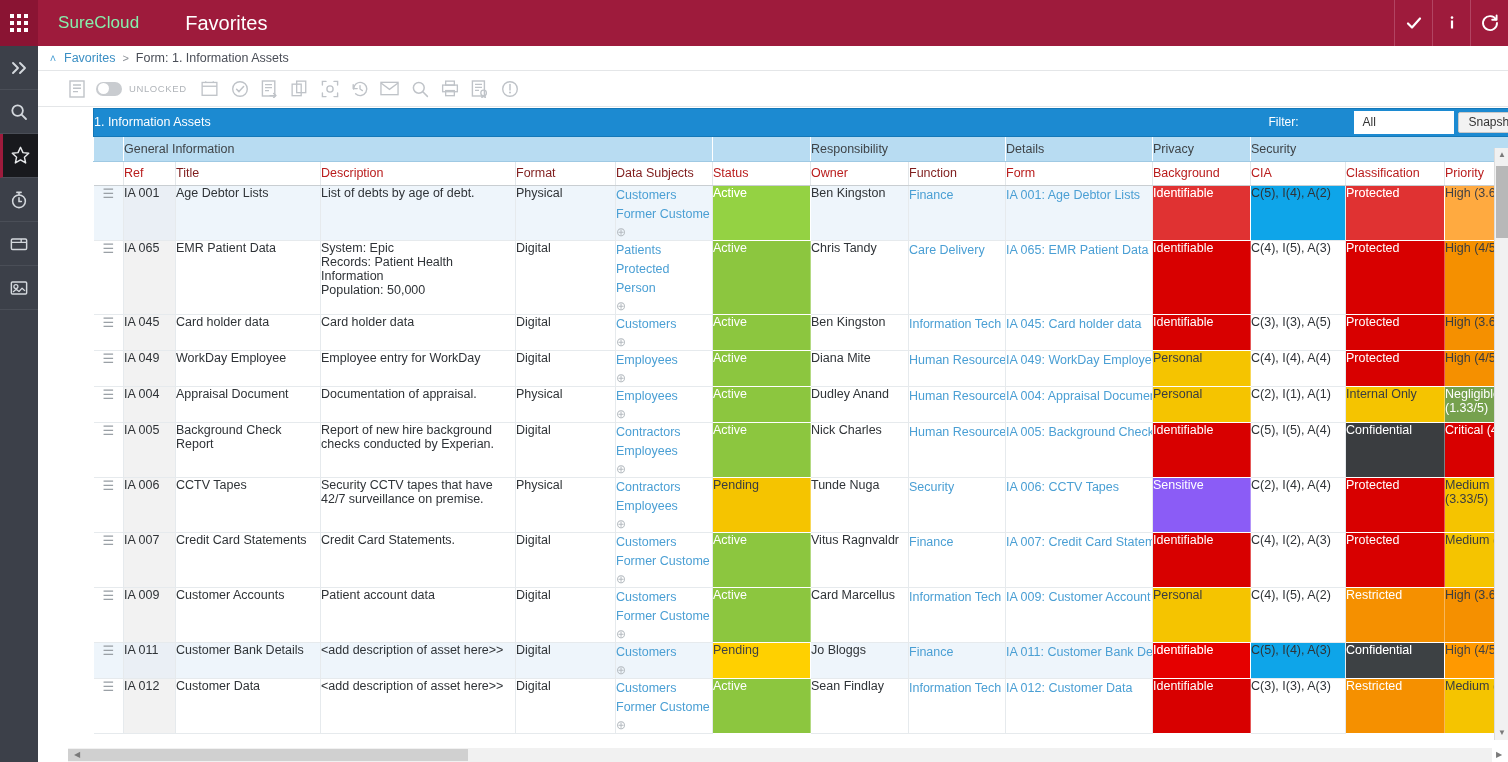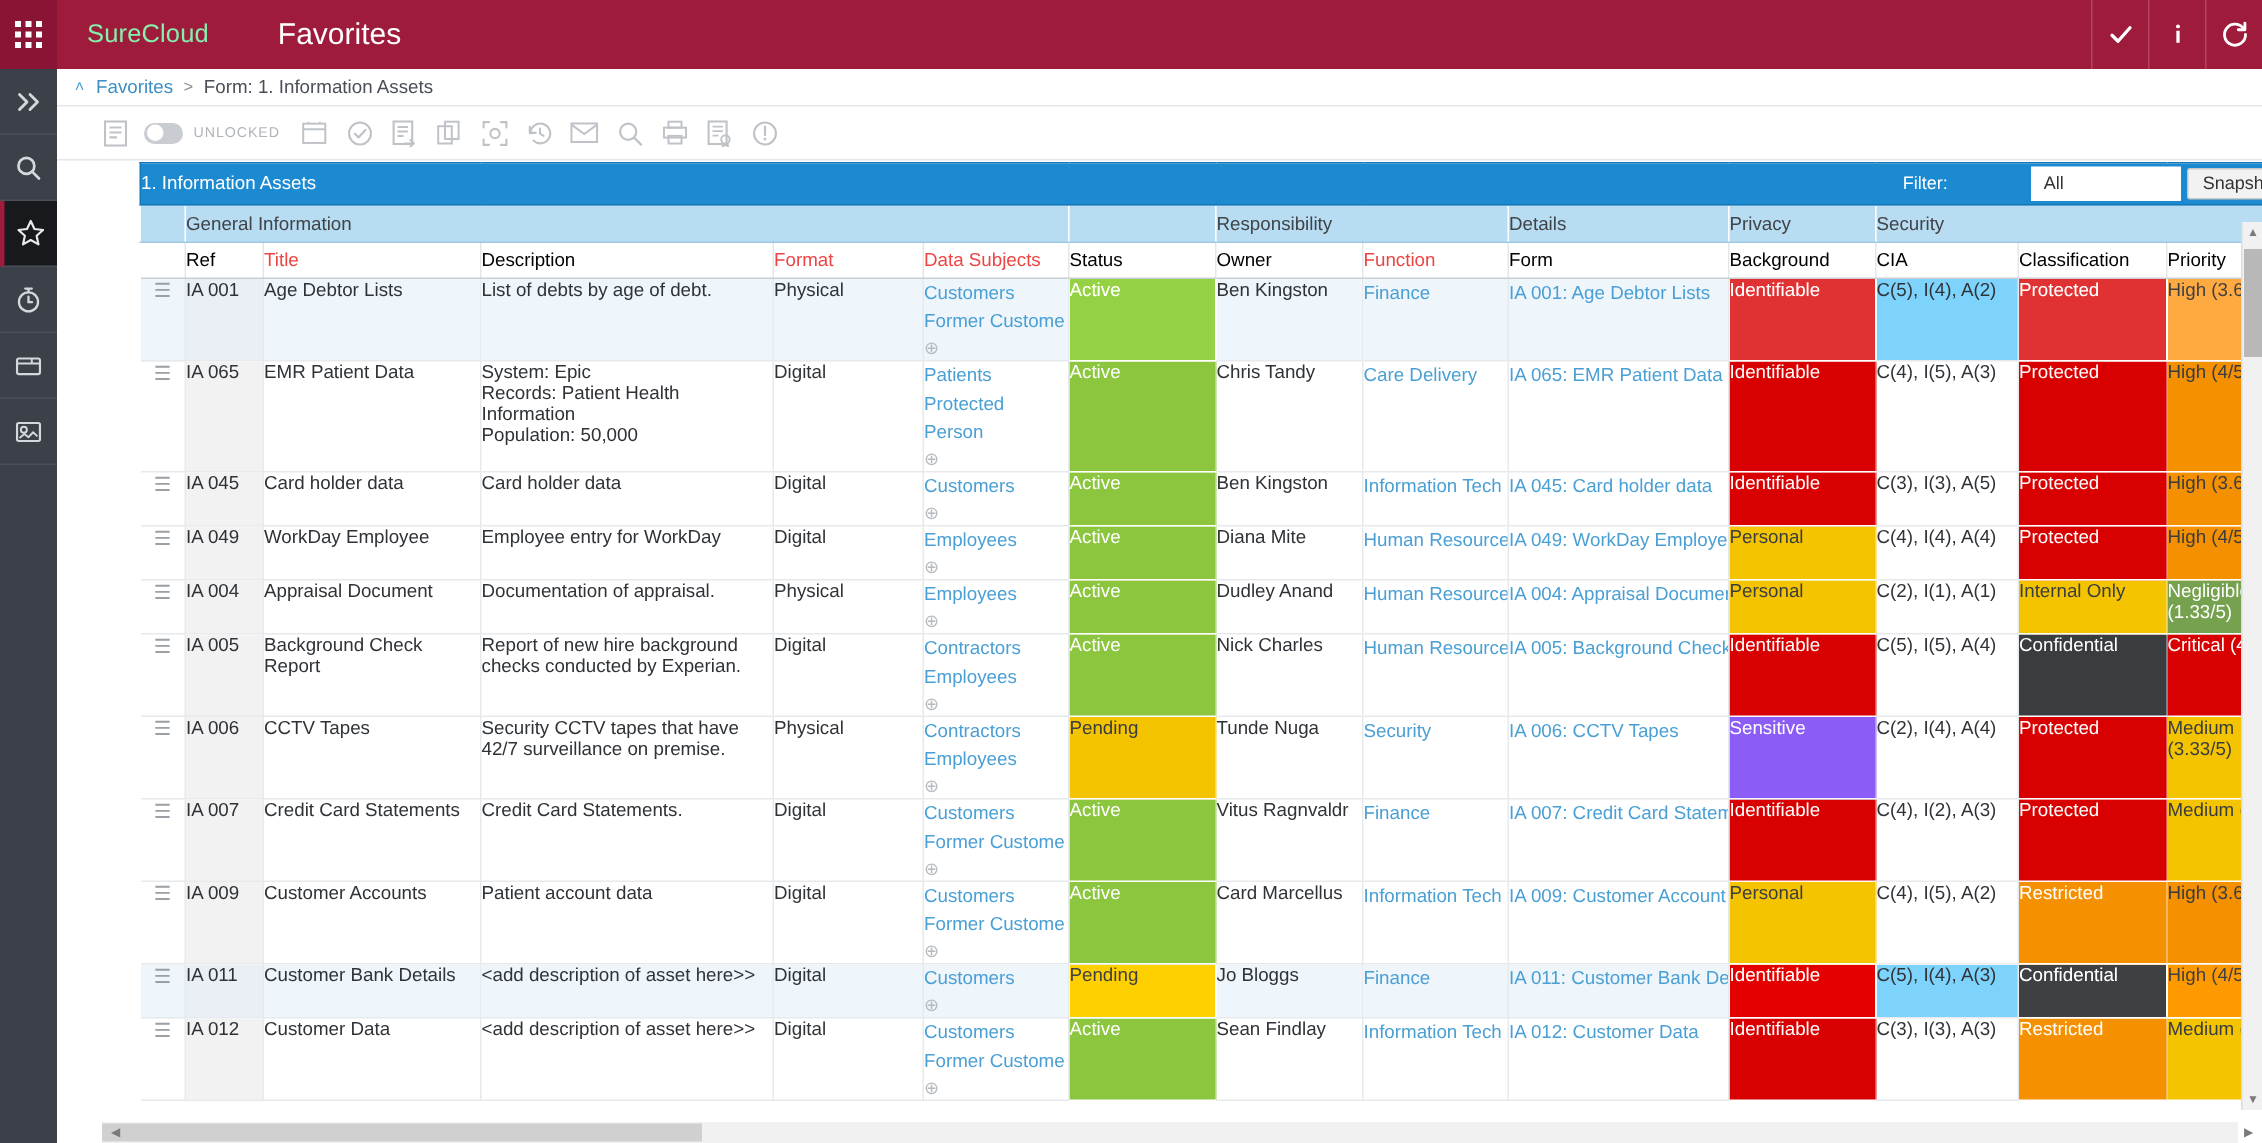--- a/index.html
+++ b/index.html
@@ -117,25 +117,25 @@
     border-radius: 2px; height: 21px; line-height: 19px; padding: 0 9px; cursor: pointer;
     margin-right: 4px;
   }
 
   .grp {
     background: #b8dcf2; color: #3f4448; font-size: 12.5px; height: 24px;
     border: 1px solid #fff; border-bottom: 1px solid #9fc9e3;
     padding-left: 8px; line-height: 24px; text-align: left;
   }
   .colhdr {
-    background: #fff; color: #000000; font-size: 12.5px; height: 23px;
+    background: #fff; color: #b91c1c; font-size: 12.5px; height: 23px;
     border-right: 1px solid #e3e7ea; border-bottom: 1px solid #c9ced2;
     padding-left: 8px; line-height: 23px; text-align: left;
   }
-  .colhdr.dark { color: #ef4444; }
+  .colhdr.dark { color: #7f1d1d; }
 
   td.cell {
     font-size: 12.5px; color: #2f3337; padding: 7px 8px 6px 8px;
     border-right: 1px solid #e6eaed; border-bottom: 1px solid #e6eaed;
     overflow: hidden; white-space: nowrap;
   }
   td.cell.wrap { white-space: normal; }
   tr.row-even td.cell { background: #ffffff; }
   tr.row-sel td.cell { background: #eef5fb; }
   td.refcell { background: #f2f2f2 !important; }
@@ -145,21 +145,21 @@
             border-right: 1px solid #e6eaed; border-bottom: 1px solid #e6eaed; padding-top: 7px; }
   tr.row-sel .handle { background: #eef5fb; }
   .lnk { color: #4a9fd4; display: block; line-height: 19px; }
   .plus { color: #b6bcc1; font-size: 12px; line-height: 16px; }
 
   td.colored { color: #fff; border-right: 1px solid rgba(255,255,255,.35);
                border-bottom: 1px solid #fff; padding: 7px 8px 6px 8px; font-size: 12.5px;
                white-space: normal; margin-top: 36px; }
   td.colored.dk { color: #3a3d40; }
   td.cia { background: #fff; }
-  tr.row-sel td.cia { background: #7dd3fc; }
+  tr.row-sel td.cia { background: #0ea5e9; }
   tr.row-sel td.colored { filter: brightness(1.06); }
 </style>
 </head>
 <body>
 
 <div class="topbar">
   <div class="waffle">
     <div class="waffle-grid">
         <i></i>
         <i></i>

